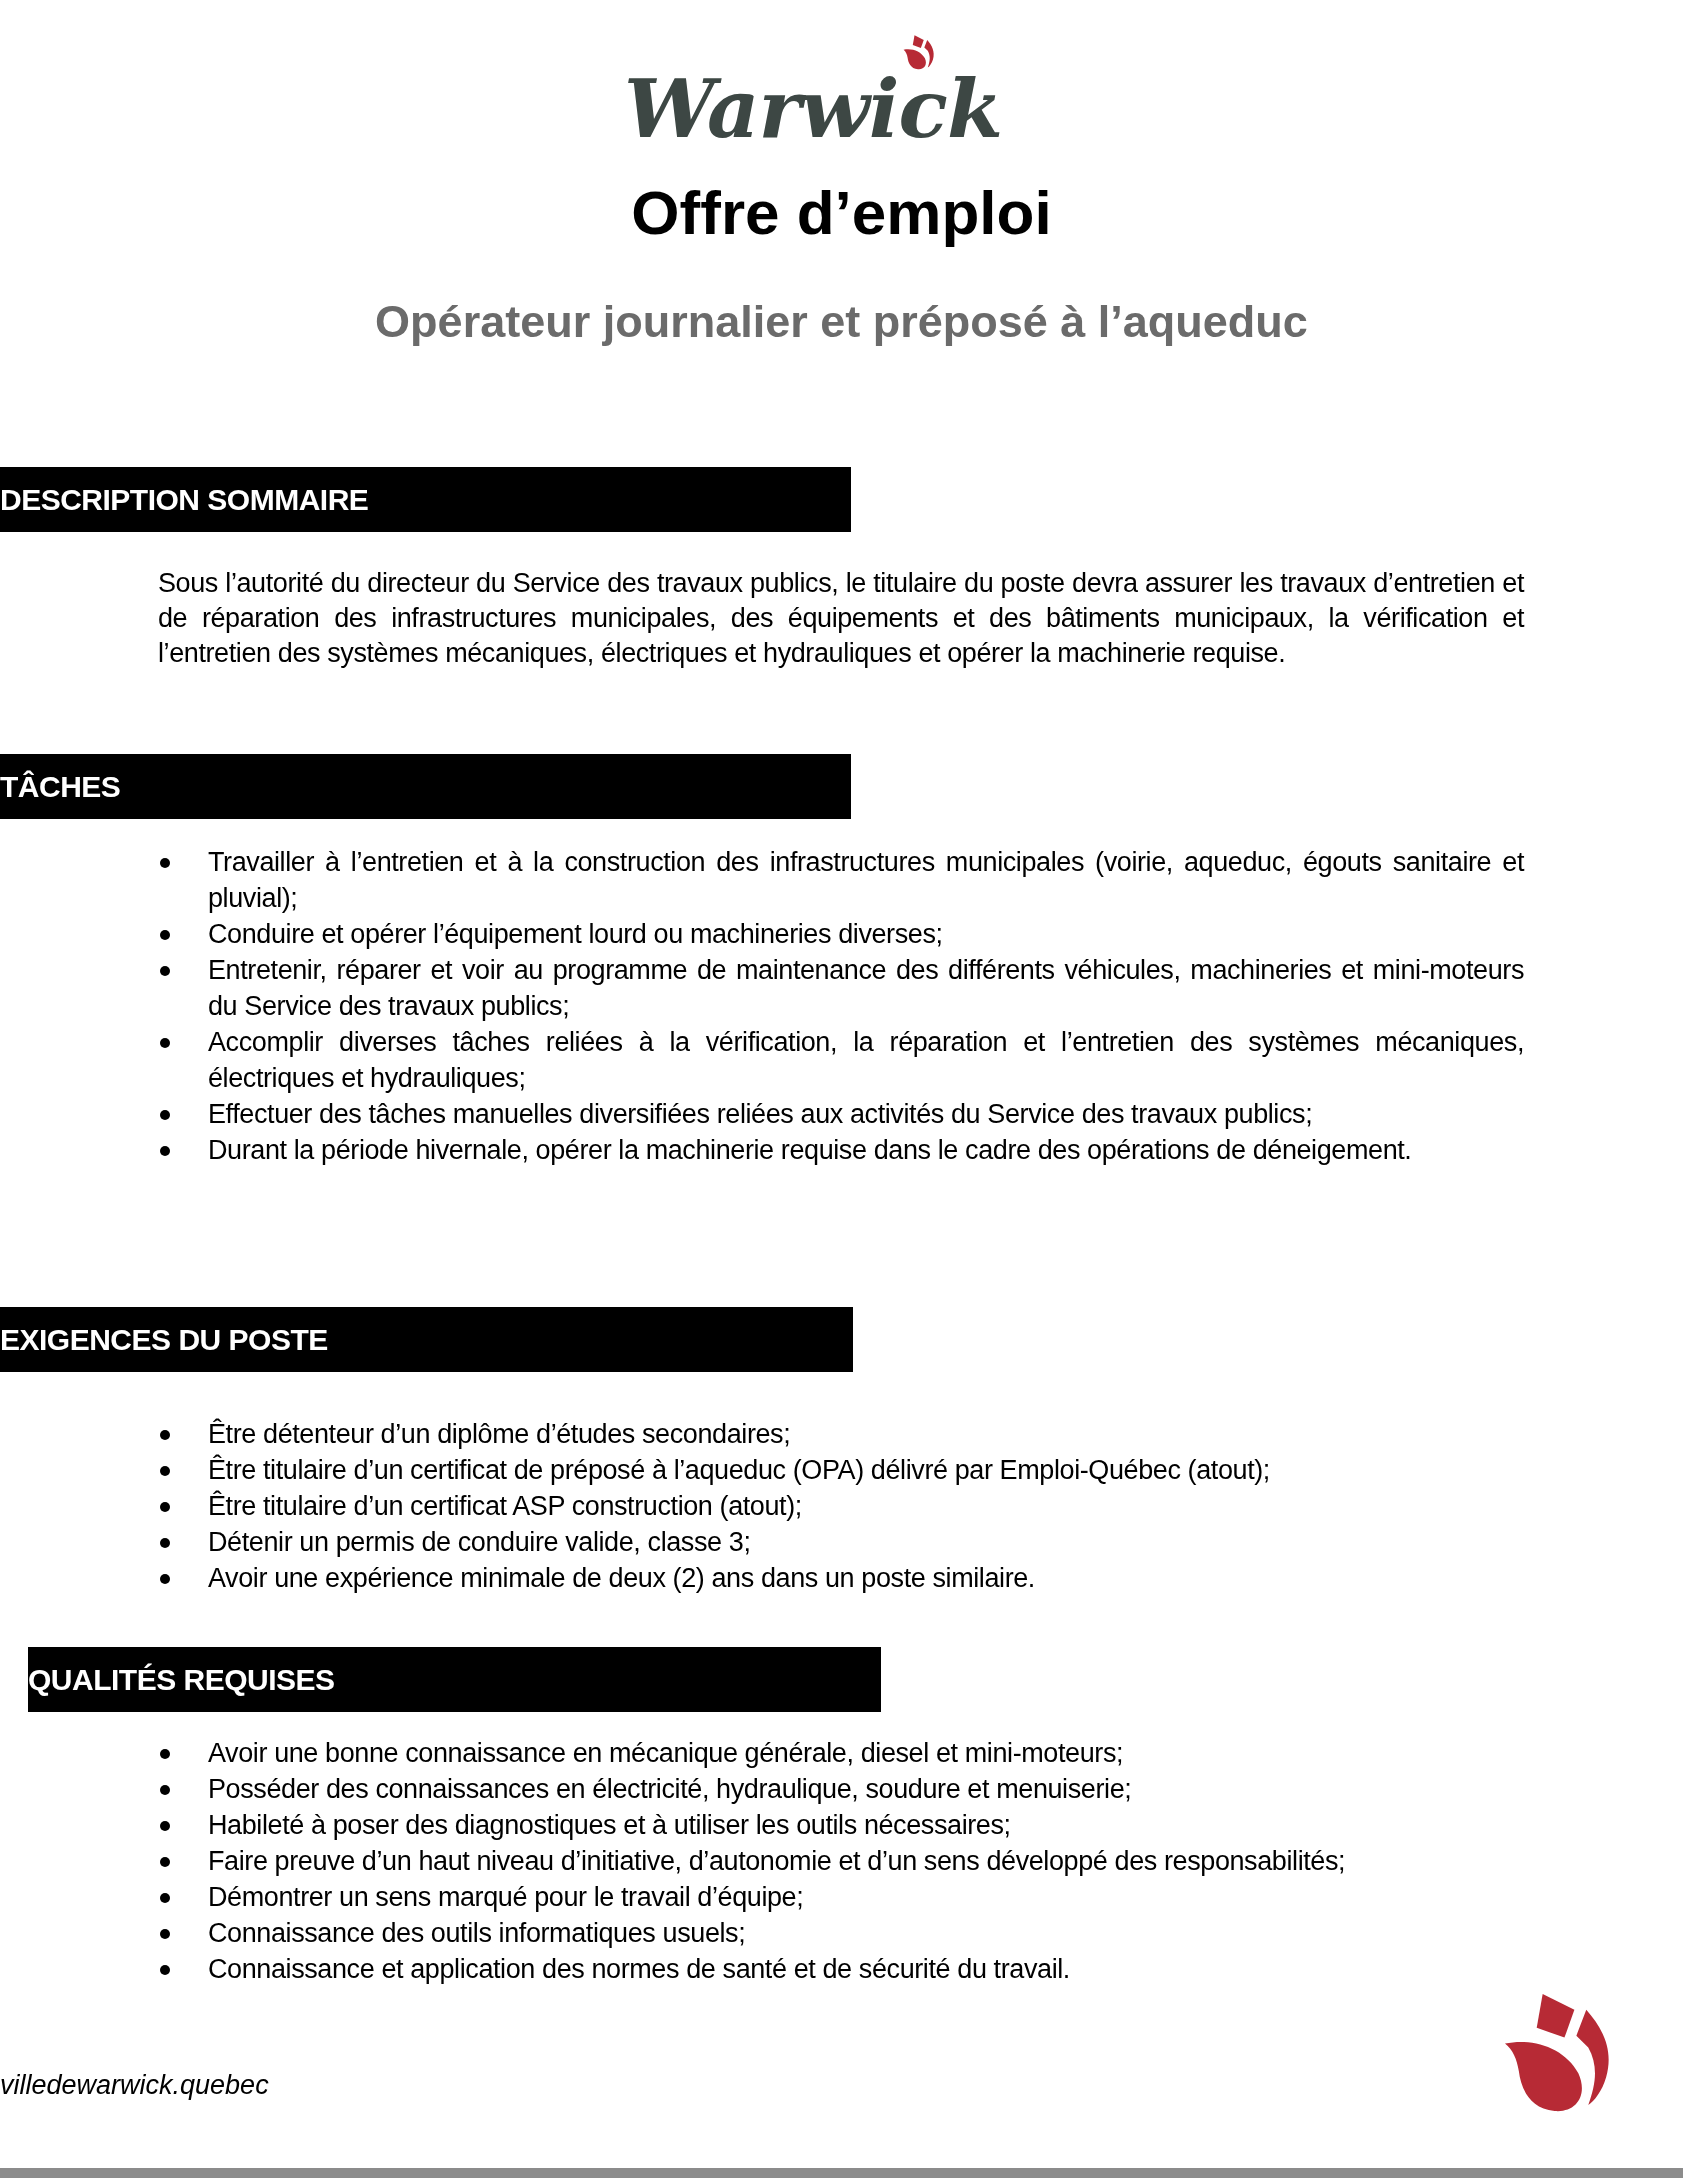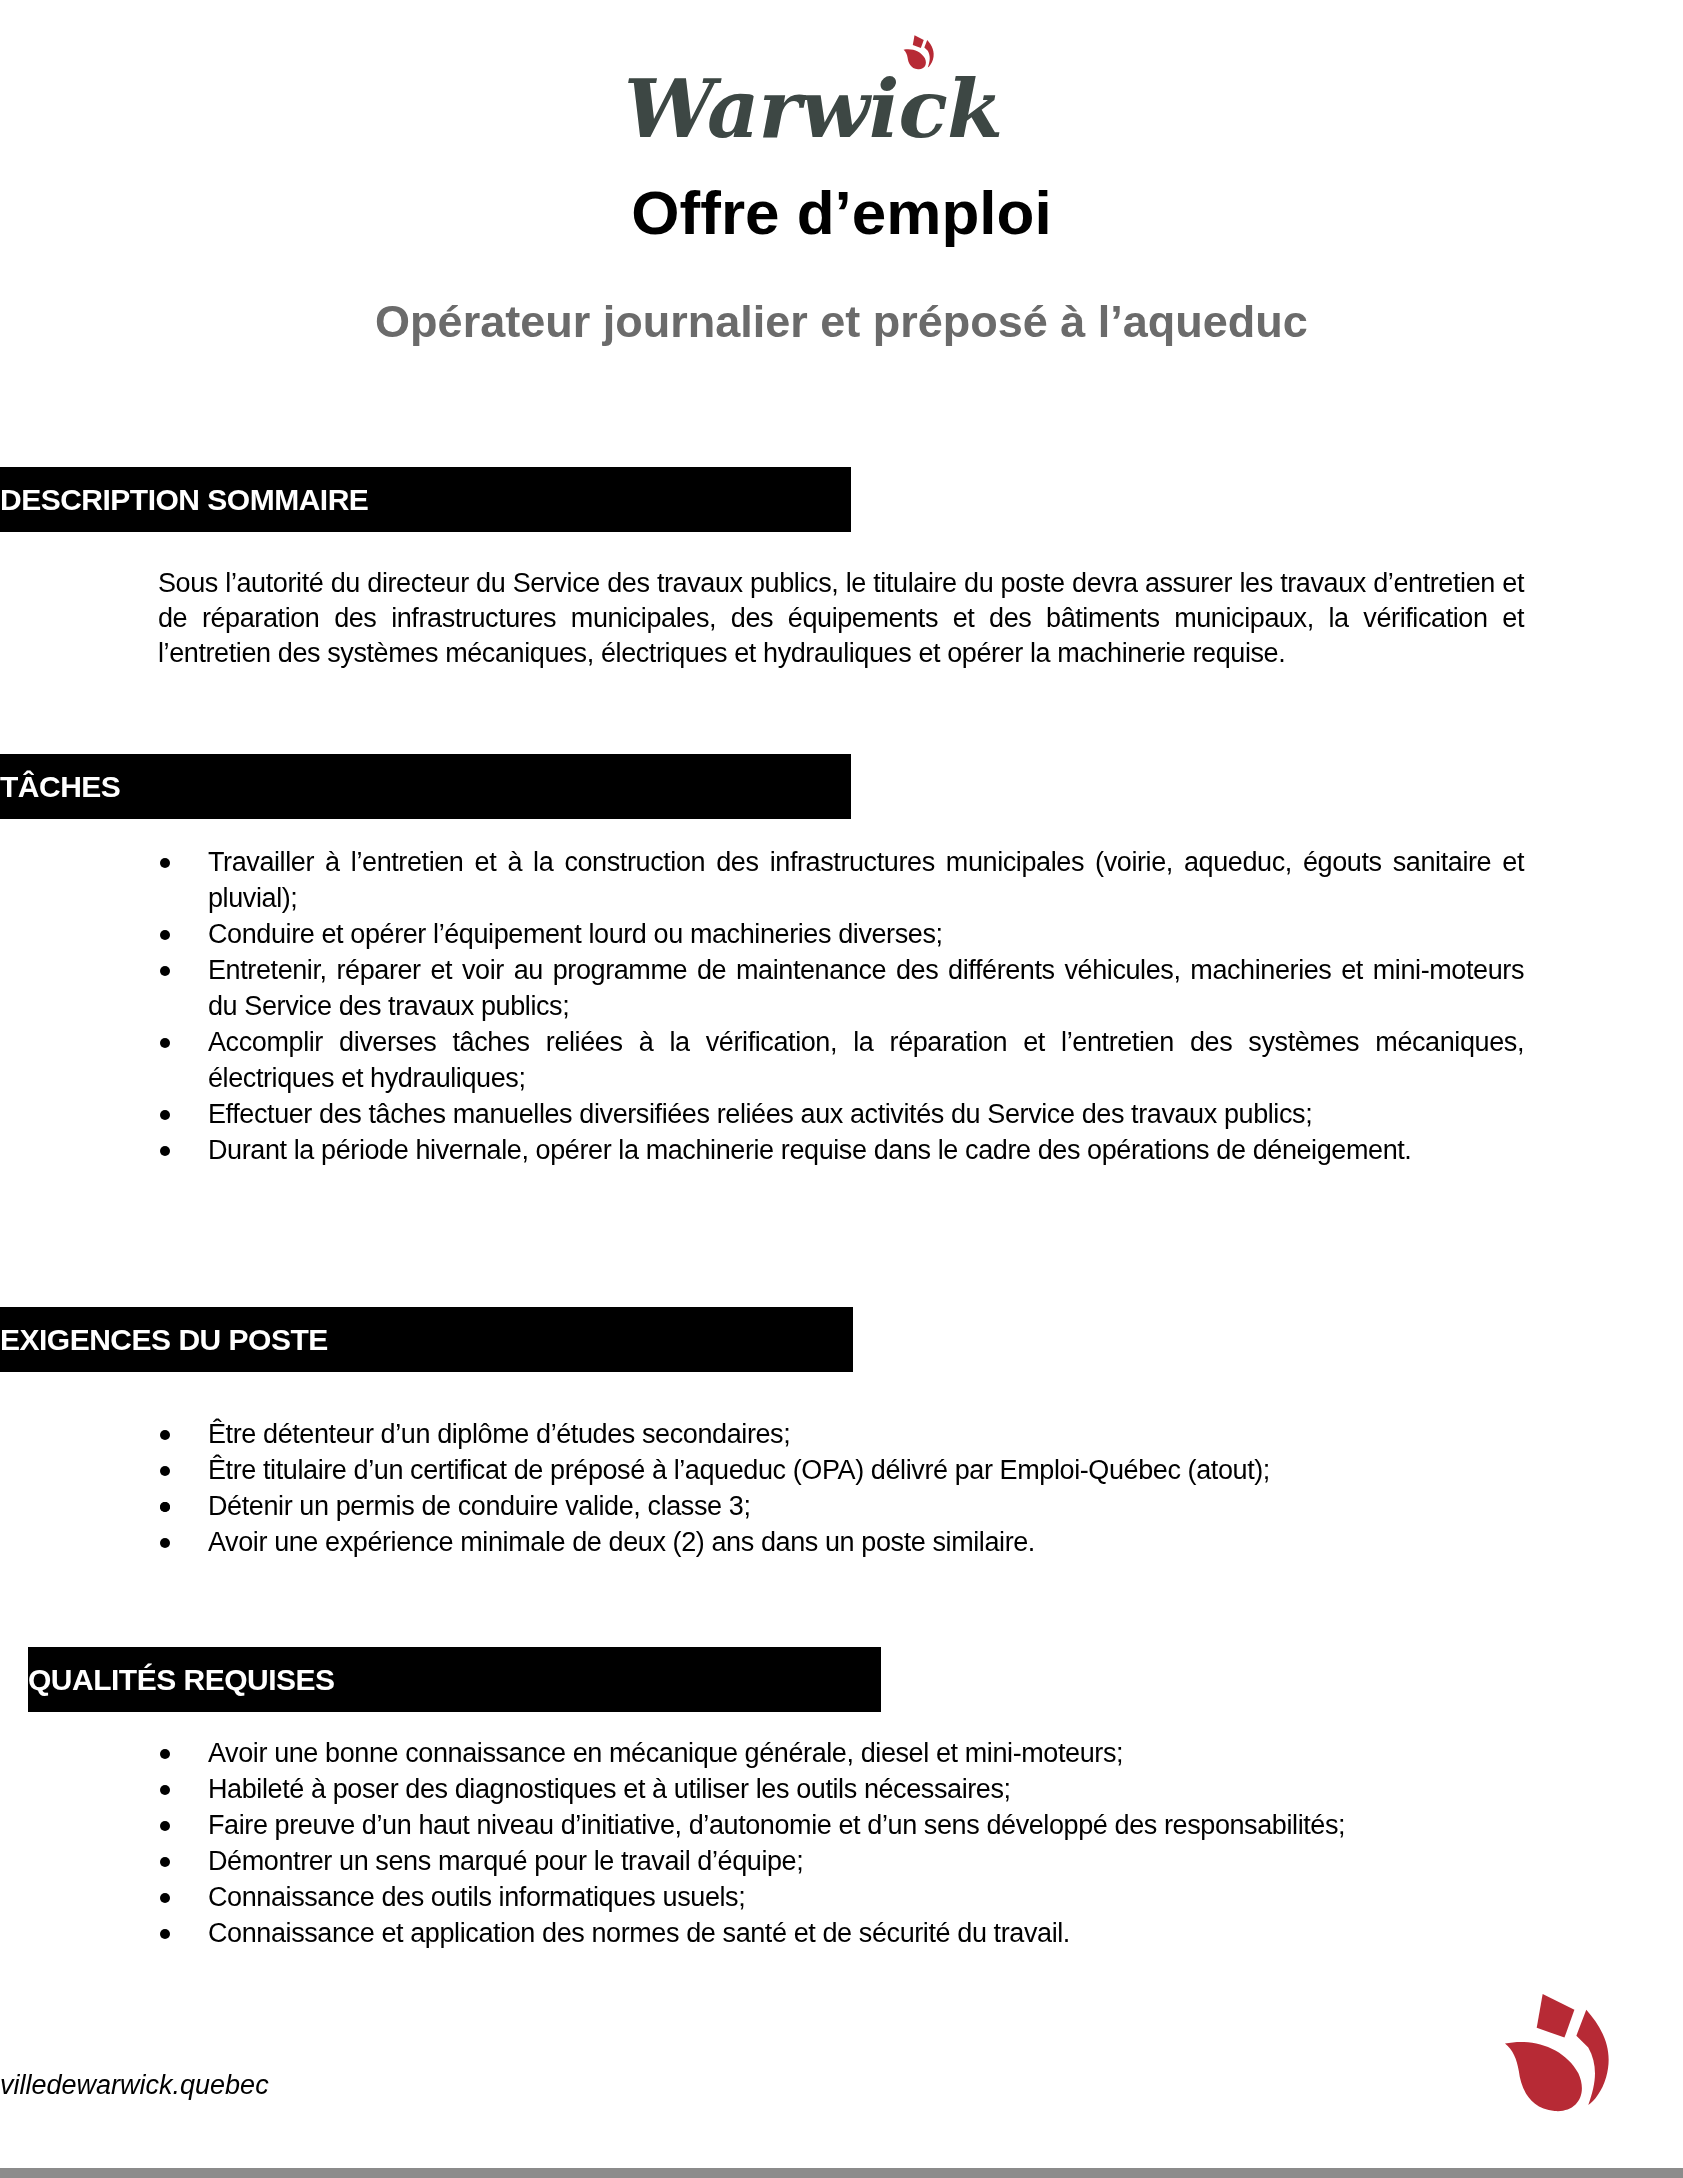--- a/index.html
+++ b/index.html
@@ -162,28 +162,29 @@
   <li><span class="dot"></span><span>Entretenir, réparer et voir au programme de maintenance des différents véhicules, machineries et mini-moteurs du Service des travaux publics;</span></li>
   <li><span class="dot"></span><span>Accomplir diverses tâches reliées à la vérification, la réparation et l’entretien des systèmes mécaniques, électriques et hydrauliques;</span></li>
   <li><span class="dot"></span><span>Effectuer des tâches manuelles diversifiées reliées aux activités du Service des travaux publics;</span></li>
   <li><span class="dot"></span><span>Durant la période hivernale, opérer la machinerie requise dans le cadre des opérations de déneigement.</span></li>
 </ul>
 
 <div class="section-bar" style="top:1307px; width:853px;">EXIGENCES DU POSTE</div>
 <ul class="bullets" style="top:1396px;margin-top:20px;">
   <li><span class="dot"></span><span>Être détenteur d’un diplôme d’études secondaires;</span></li>
   <li><span class="dot"></span><span>Être titulaire d’un certificat de préposé à l’aqueduc (OPA) délivré par Emploi-Québec (atout);</span></li>
-  <li><span class="dot"></span></li>
+  <li><span class="dot"></span><span>Être titulaire d’un certificat ASP construction (atout);</span></li>
   <li><span class="dot"></span><span>Détenir un permis de conduire valide, classe 3;</span></li>
   <li><span class="dot"></span><span>Avoir une expérience minimale de deux (2) ans dans un poste similaire.</span></li>
 </ul>
 
 <div class="section-bar" style="top:1647px; width:853px;margin-left:28px;">QUALITÉS REQUISES</div>
 <ul class="bullets" style="top:1735px;">
   <li><span class="dot"></span><span>Avoir une bonne connaissance en mécanique générale, diesel et mini-moteurs;</span></li>
+  <li><span class="dot"></span><span>Posséder des connaissances en électricité, hydraulique, soudure et menuiserie;</span></li>
   <li><span class="dot"></span><span>Habileté à poser des diagnostiques et à utiliser les outils nécessaires;</span></li>
   <li><span class="dot"></span><span>Faire preuve d’un haut niveau d’initiative, d’autonomie et d’un sens développé des responsabilités;</span></li>
   <li><span class="dot"></span><span>Démontrer un sens marqué pour le travail d’équipe;</span></li>
   <li><span class="dot"></span><span>Connaissance des outils informatiques usuels;</span></li>
   <li><span class="dot"></span><span>Connaissance et application des normes de santé et de sécurité du travail.</span></li>
 </ul>
 
 <div class="footer-url">villedewarwick.quebec</div>
 <svg class="footer-mark" viewBox="0 0 118 128">
   <path d="M40 6 L72 22 L62 50 L34 40 Z" fill="#b72a35"></path>

